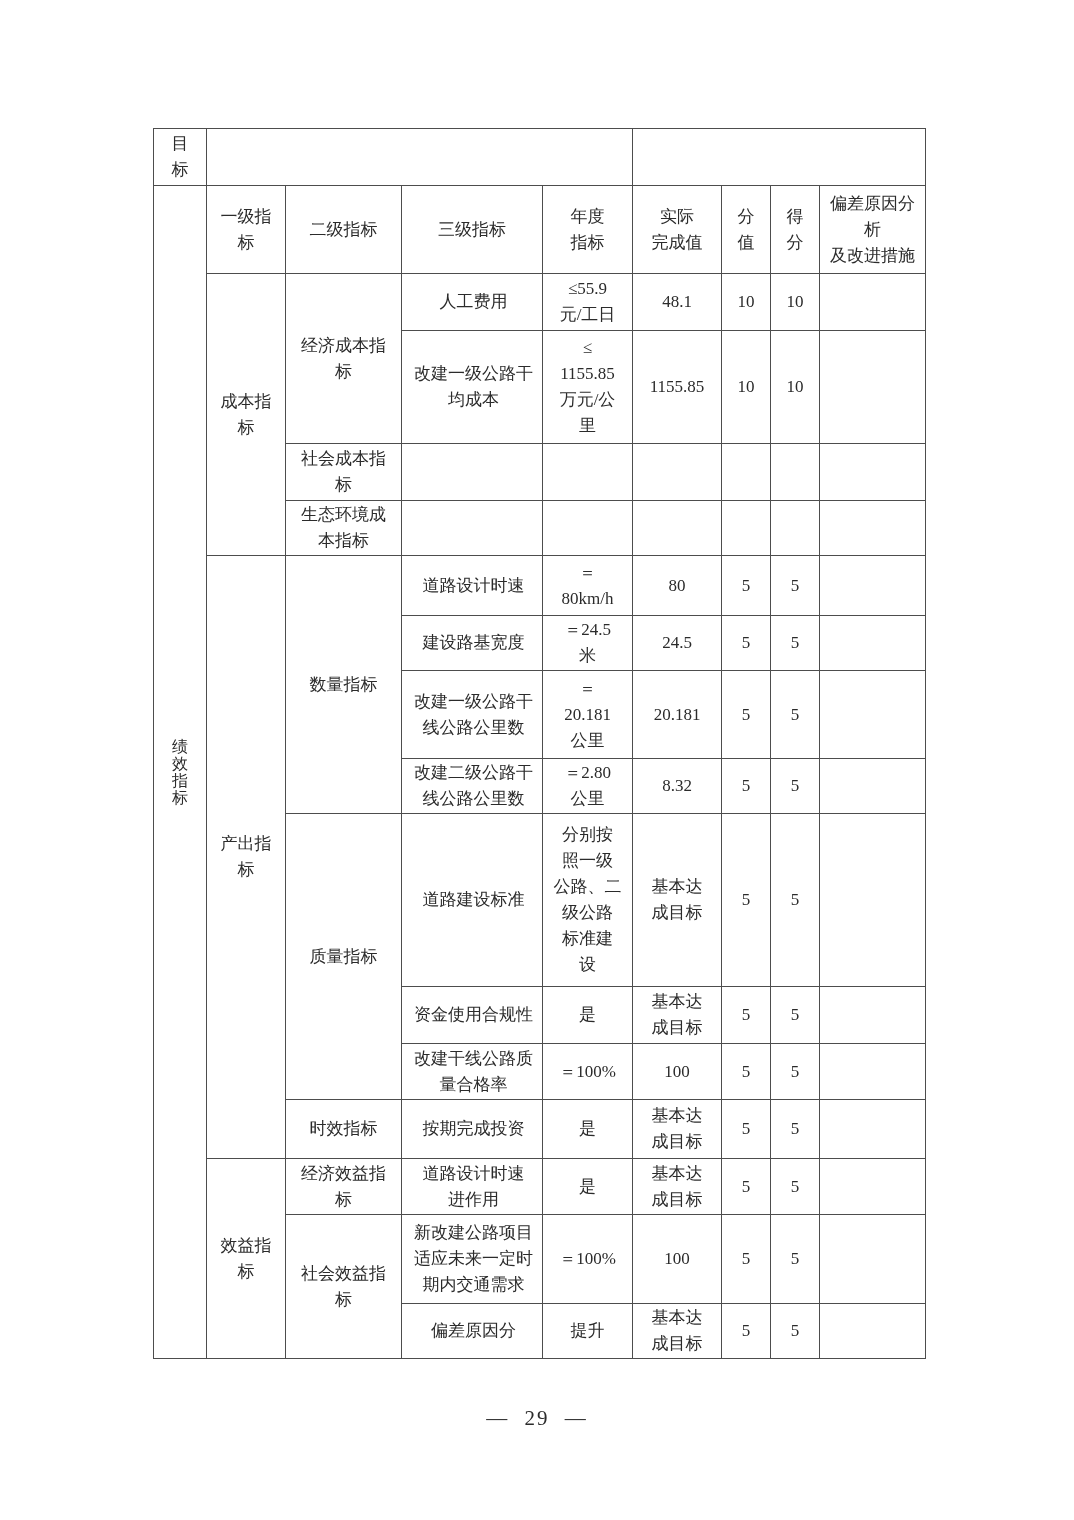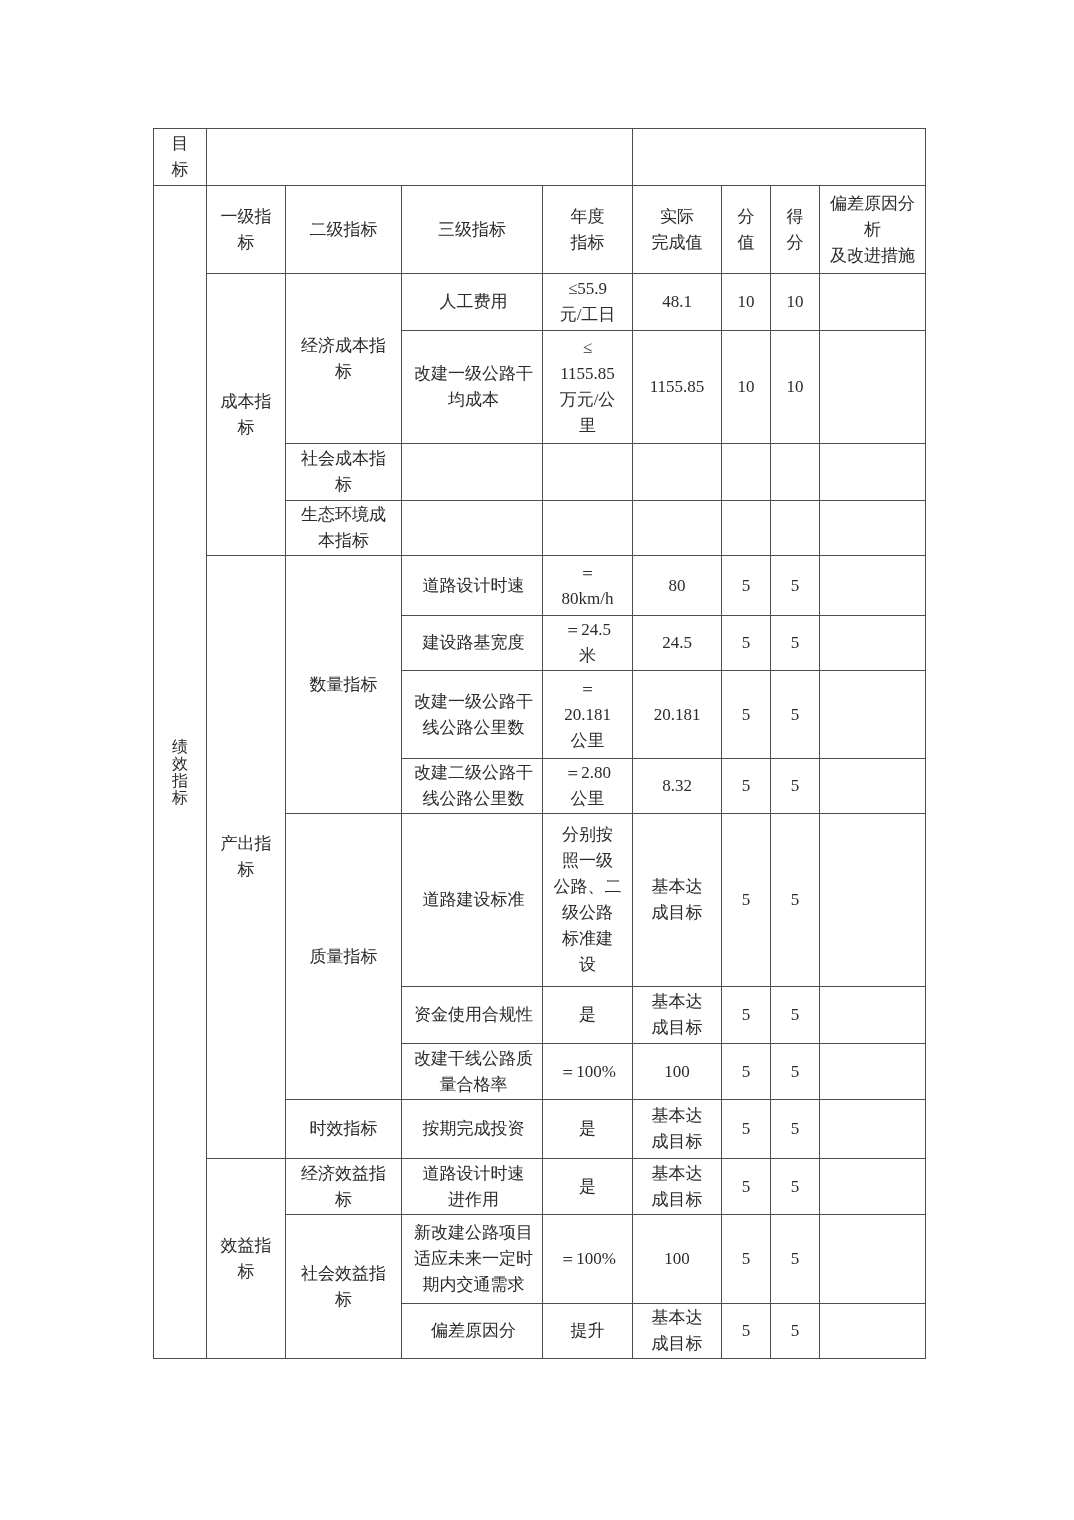--- a/index.html
+++ b/index.html
@@ -279,14 +279,15 @@
       <td>提升</td>
       <td>基本达
 成目标</td>
       <td>5</td>
       <td>5</td>
       <td></td>
     </tr>
   </tbody>
     </table>
 
+  <div class="pagenum">— 29 —</div>
 
 </div>
 
 </body></html>

